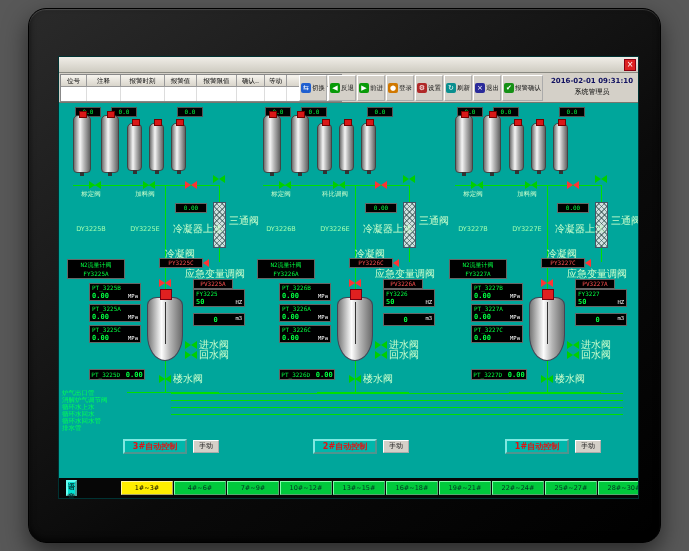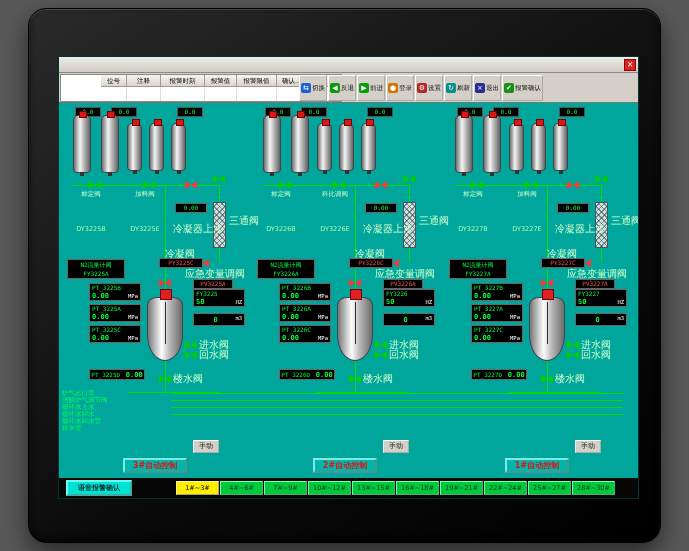--- a/index.html
+++ b/index.html
@@ -19,21 +19,21 @@
     background:linear-gradient(#f0ede7,#cfccc2); border-bottom:1px solid #8a8a82; }
   .title { position:absolute; left:290px; top:1px; width:180px; text-align:center;
     font-weight:bold; font-size:10px; color:#cc1010; text-decoration:underline; }
   .closebtn { position:absolute; right:2px; top:2px; width:12px; height:12px;
     background:#d22; border:1px solid #801; color:#fff; font-size:8px; line-height:10px; text-align:center; cursor:pointer; }
 
   
   .header { position:absolute; left:0; top:16px; width:100%; height:30px;
     background:#d4d0c8; border-bottom:1px solid #77776f; }
   .alarm-table { position:absolute; left:1px; top:1px; width:282px; height:28px;
-    background:#fff; border:1px solid #888;padding-left:40px; }
+    background:#fff; border:1px solid #888; }
   .at-head { display:flex; height:12px; background:linear-gradient(#f6f4ee,#d9d5cb); border-bottom:1px solid #999; }
   .at-cell { border-right:1px solid #999; font-size:6.5px; line-height:12px; color:#000;
     text-align:center; overflow:hidden; white-space:nowrap; }
   .at-body { display:flex; height:14px; background:#fff; }
   .at-cell.body { border-right:1px solid #ddd; }
 
   .toolbar { position:absolute; left:240px; top:2px; height:26px; display:flex; align-items:stretch; }
   .tb-btn { display:flex; align-items:center; gap:1px; padding:0 1px; margin-right:1px;
     background:#d4d0c8; border:1px outset #fff; font-size:6.5px; color:#111; cursor:pointer;
     font-family:"DejaVu Sans",sans-serif; }
@@ -123,36 +123,36 @@
   .vol-box { left:126px; top:206px; width:52px; height:13px; font-size:6px; line-height:11px; text-align:center; }
   .bottom-box { left:22px; top:262px; width:56px; height:11px; font-size:6px; line-height:9px; text-align:center; }
 
   .reactor { position:absolute; left:80px; top:190px; width:36px; height:64px;
     background:linear-gradient(90deg,#777,#fdfdfd 40%,#b5b5b5 65%,#6b6b6b);
     border:1px solid #445; border-radius:10px 10px 18px 18px / 8px 8px 26px 26px; }
   .reactor::before { content:""; position:absolute; top:-9px; left:50%; margin-left:-5px;
     width:10px; height:9px; background:#e02020; border:1px solid #701; }
   .reactor::after { content:""; position:absolute; top:4px; left:50%; width:1px; height:42px; background:#333; }
 
-  .control-btn { position:absolute; left:56px; top:351px; width:64px; height:15px;
+  .control-btn { position:absolute; left:56px; top:332px; width:64px; height:15px;
     background:#00b7ab; border:2px outset #7fe8e0; color:#e01414; font-weight:bold;
     font-size:8px; line-height:10px; cursor:pointer;
     font-family:"DejaVu Sans",sans-serif; }
   .manual-btn { position:absolute; left:126px; top:333px; width:26px; height:13px;
     background:#d4d0c8; border:1px outset #fff; color:#222; font-size:7px; line-height:9px;
     text-align:center; cursor:pointer; font-family:"DejaVu Sans",sans-serif; }
 
   
   .strip { position:absolute; left:0; right:0; bottom:0; height:20px; background:#060606;
     display:flex; align-items:center; }
   .voice { width:66px; height:16px; margin-left:7px; background:#00e2d2; border:2px outset #66fff2;
     color:#033; font-weight:bold; font-size:7px; line-height:10px; cursor:pointer;
     font-family:"DejaVu Sans",sans-serif; }
   .pages { display:flex; margin-left:44px; }
-  .page-btn { width:43px; height:14px; margin-right:1px; background:#00c93c; border:1px outset #7fffa8;
+  .page-btn { width:52px; height:14px; margin-right:1px; background:#00c93c; border:1px outset #7fffa8;
     color:#032; font-size:6.5px; line-height:10px; text-align:center; cursor:pointer;
     font-family:"DejaVu Sans",sans-serif; }
   .page-btn.active { background:#ffee00; border-color:#fff7a0; color:#000; }
 </style>
 </head>
 <body>
 
 <div class="monitor">
   <div class="screen">
 
@@ -208,20 +208,24 @@
           </button>
           <button class="tb-btn">
             <span class="tb-icon" style="background: rgb(42, 42, 154);">×</span>
             <span>退出</span>
           </button>
           <button class="tb-btn">
             <span class="tb-icon" style="background: rgb(21, 144, 21);">✔</span>
             <span>报警确认</span>
           </button>
         </div>
+      <div class="clock">
+        <div class="dt">2016-02-01 09:31:10</div>
+        <div class="usr">系统管理员</div>
+      </div>
     </div>
 
     <div class="process">
       <div class="left-labels">
           <div>炉气出口管</div>
           <div>消解炉气调节阀</div>
           <div>循环水上水</div>
           <div>循环水回水</div>
           <div>循环水回水管</div>
           <div>排水管</div>

